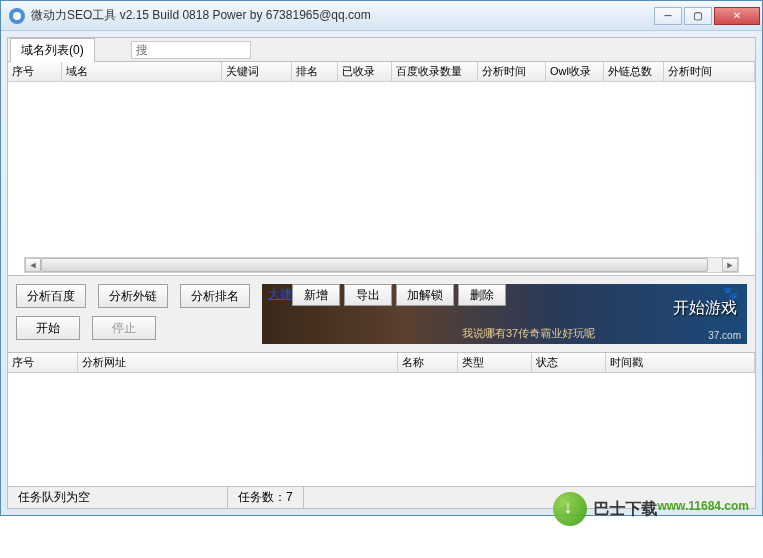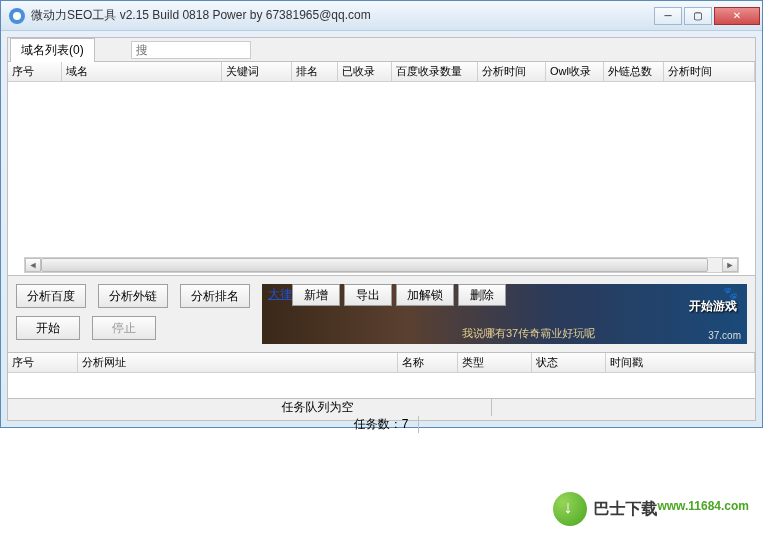--- a/index.html
+++ b/index.html
@@ -6,21 +6,21 @@
 body {
   font-family: "Microsoft YaHei", "SimSun", sans-serif;
   font-size: 12px;
   background: #fff;
   width: 763px;
   height: 558px;
   overflow: hidden;
 }
 .window {
   width: 763px;
-  height: 428px;
+  height: 516px;
   border: 1px solid #5a8ab8;
   background: linear-gradient(to bottom, #e8f0f8 0%, #dceaf5 100%);
   display: flex;
   flex-direction: column;
 }
 .titlebar {
   height: 30px;
   background: linear-gradient(to bottom, #f5f9fd 0%, #e4eef8 50%, #d6e5f3 100%);
   display: flex;
   align-items: center;
@@ -178,22 +178,22 @@
   position: absolute;
   top: 0; left: 30px;
   display: flex;
   gap: 4px;
 }
 .banner-btns .btn { min-width: 48px; height: 22px; }
 .banner-text {
   position: absolute;
   right: 10px; top: 14px;
   color: #fff;
-  font-size: 12px;
-  font-weight: bold;
+  font-size: 16px;
+  font-weight: normal;
   text-shadow: 1px 1px 2px #000;
 }
 .banner-sub {
   position: absolute;
   bottom: 3px; left: 200px;
   color: #e8d090;
   font-size: 11px;
 }
 .banner-corner {
   position: absolute;
@@ -214,21 +214,20 @@
   display: flex;
   flex-direction: column;
 }
 .statusbar {
   height: 22px;
   background: #f0f0f0;
   border-top: 1px solid #c0c0c0;
   display: flex;
   align-items: center;
   font-size: 12px;
-  flex-direction: column;
 }
 .status-seg {
   padding: 0 10px;
   border-right: 1px solid #c0c0c0;
   height: 100%;
   display: flex;
   align-items: center;
 }
 .status-seg:first-child { width: 220px; }
 .watermark {

